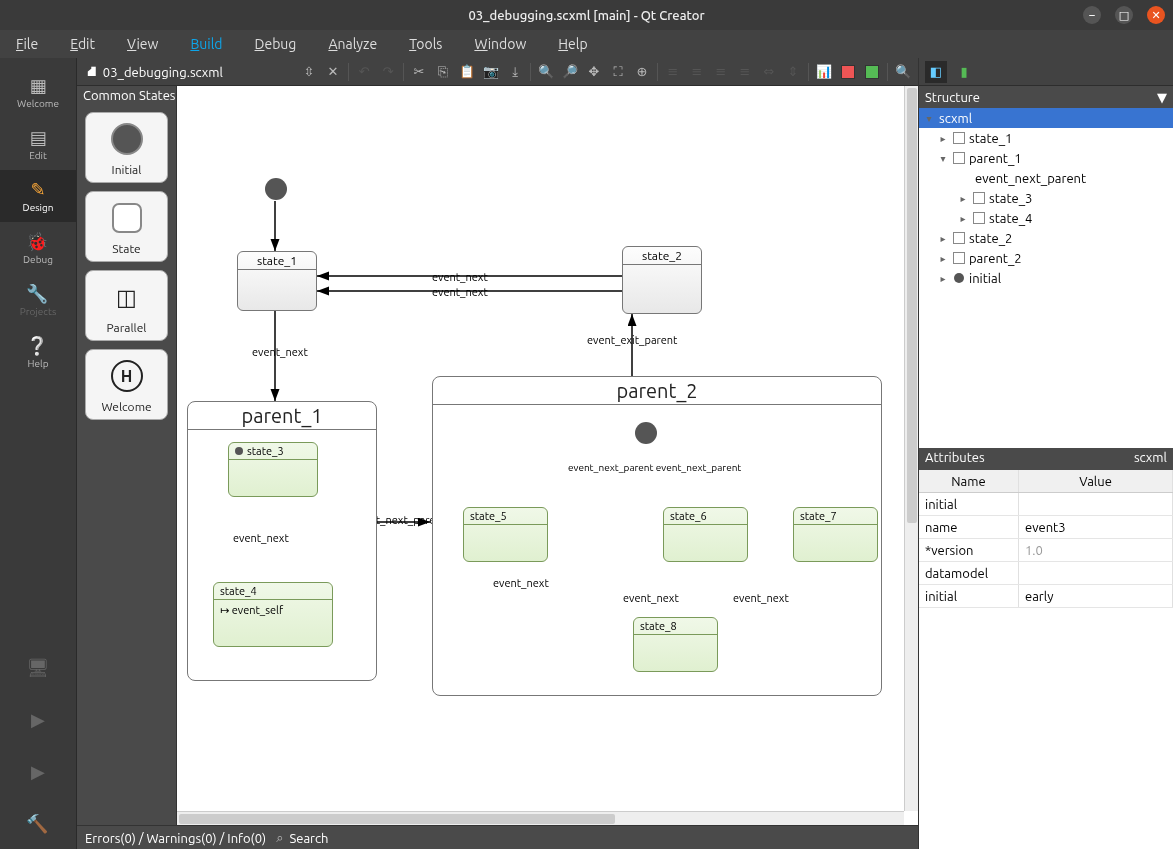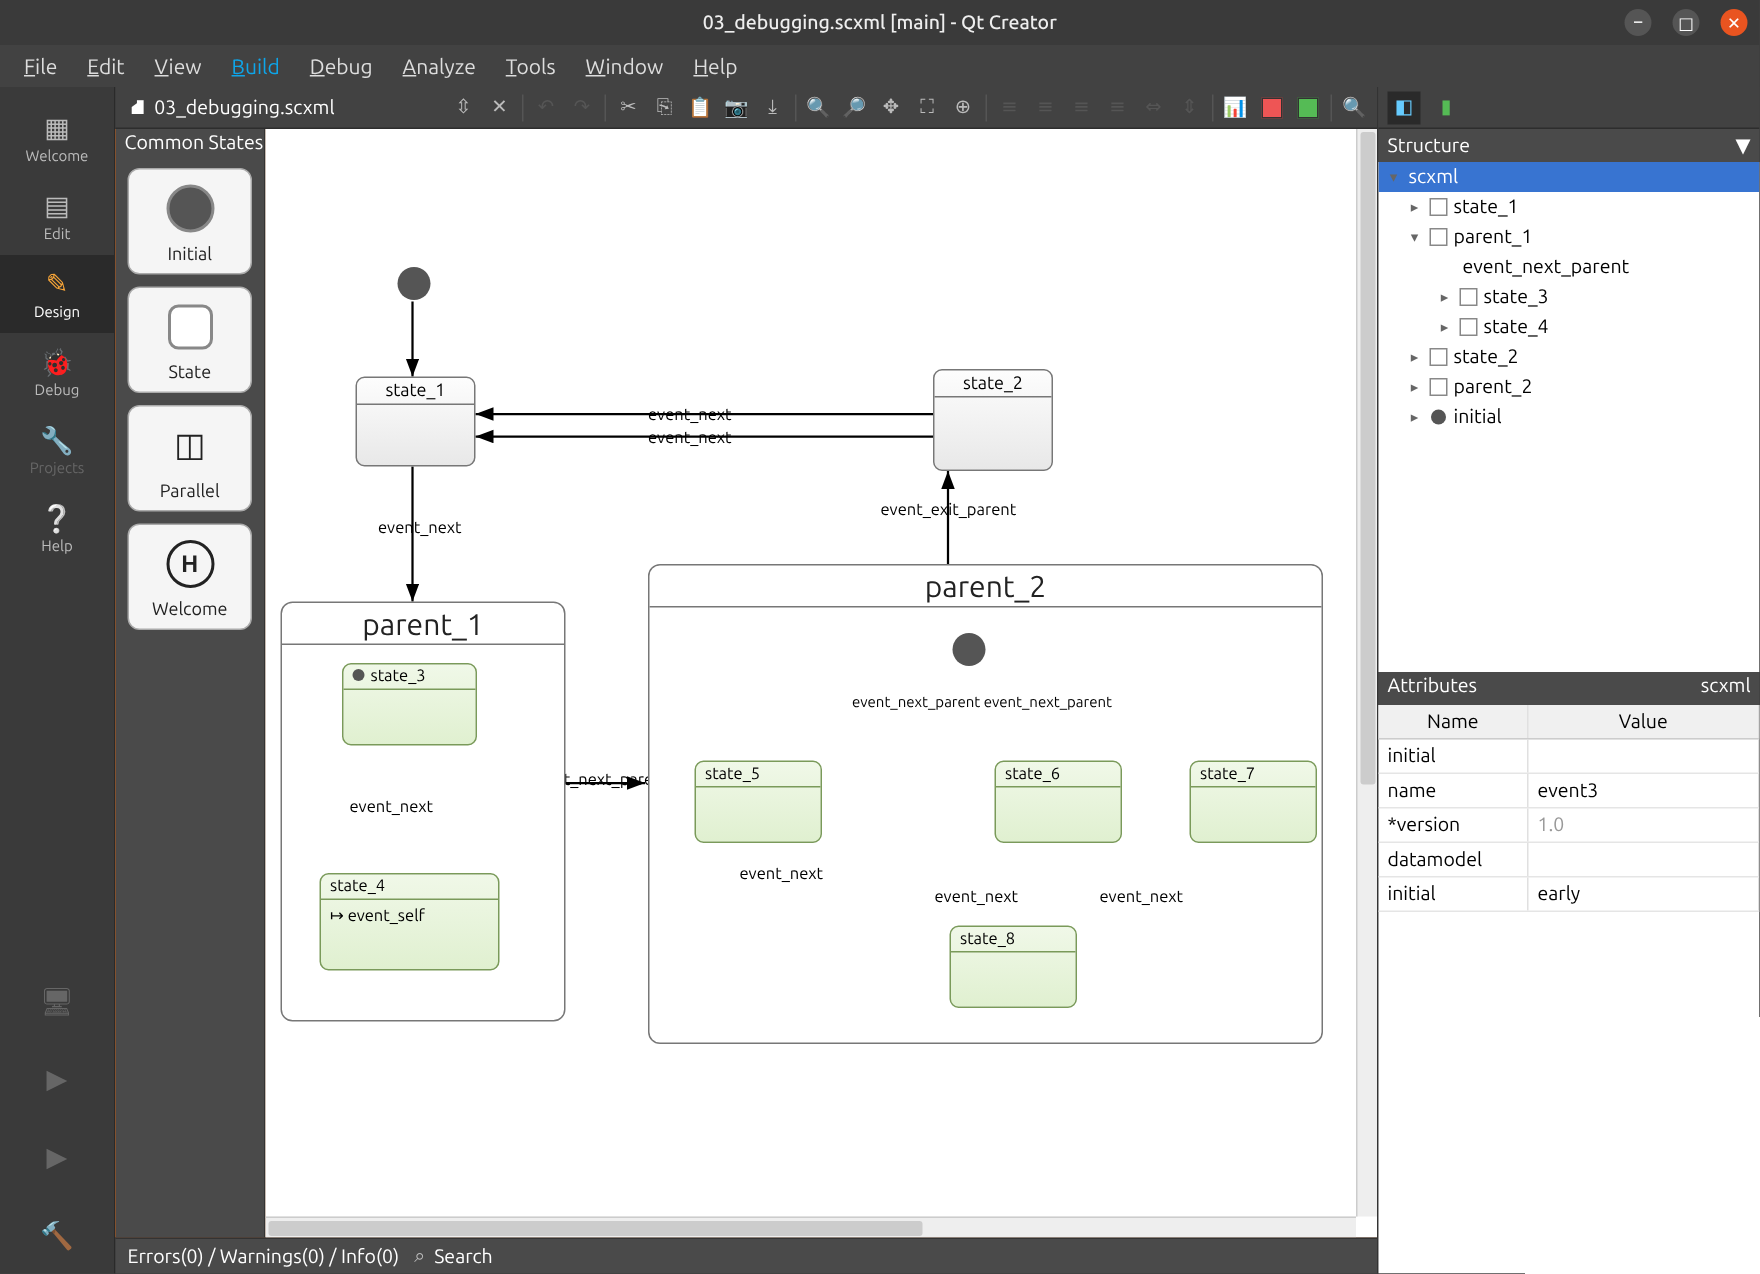--- a/index.html
+++ b/index.html
@@ -2,40 +2,40 @@
 <html><head>
 <meta charset="utf-8">
 <style>
 html,body{margin:0;padding:0;width:1173px;height:849px;background:#000;font-family:"Ubuntu","DejaVu Sans",sans-serif;font-size:13px;color:#ccc;overflow:hidden}
 *{box-sizing:border-box}
 .titlebar{height:30px;background:#3a3a3a;display:flex;align-items:center;justify-content:center;position:relative;color:#eee;font-size:13px;font-weight:500}
 .titlebar .win-btns{position:absolute;right:8px;display:flex;gap:14px;align-items:center}
 .wb{width:18px;height:18px;border-radius:50%;display:flex;align-items:center;justify-content:center;font-size:11px;color:#fff}
 .wb.min,.wb.max{background:#555}
 .wb.close{background:#e95420}
-.menubar{height:28px;background:#424242;display:flex;align-items:center;padding:0 8px;gap:4px;color:#ddd;font-size:14px}
+.menubar{height:28px;background:#424242;display:flex;align-items:center;padding:0 8px;gap:16px;color:#ddd;font-size:14px}
 .menubar .mi{padding:2px 8px;cursor:pointer}
 .menubar .mi.disabled{color:#0ea5e9}
 .menubar .mi u{text-decoration:underline}
 .body{display:flex;height:791px}
 .leftrail{width:77px;background:#3a3a3a;display:flex;flex-direction:column;align-items:center;padding-top:8px;border-right:1px solid #2a2a2a}
 .lr-item{width:100%;height:52px;display:flex;flex-direction:column;align-items:center;justify-content:center;gap:2px;font-size:10px;color:#bbb;cursor:pointer}
 .lr-item.active{background:#2a2a2a;color:#fff}
 .lr-item.disabled{color:#666}
 .lr-ico{font-size:18px}
 .lr-spacer{flex:1}
 .centercol{flex:1;display:flex;flex-direction:column;background:#4a4a4a}
 .toolbar{height:28px;background:#424242;display:flex;align-items:center;padding:0 4px;gap:2px;border-bottom:1px solid #2d2d2d}
 .tb-file{display:flex;align-items:center;gap:6px;color:#fff;font-size:13px;padding:0 6px}
 .tb-spacer{flex:1}
 .tb-btn{width:22px;height:22px;display:flex;align-items:center;justify-content:center;color:#bbb;font-size:13px;cursor:pointer}
 .tb-btn.disabled{color:#555}
 .tb-sep{width:1px;height:18px;background:#555;margin:0 2px}
 .tb-color{width:14px;height:14px;border:1px solid #333}
-.main-area{flex:1;display:flex;overflow:hidden;background:#f97316}
+.main-area{flex:1;display:flex;overflow:hidden;background:#0f172a}
 .palette{width:100px;background:#4a4a4a;border-right:1px solid #333;display:flex;flex-direction:column}
 .palette-head{height:22px;padding:2px 6px;color:#fff;font-size:13px;white-space:nowrap;overflow:hidden}
 .pal-item{margin:4px 8px;background:#f5f5f5;border:1px solid #aaa;border-radius:8px;display:flex;flex-direction:column;align-items:center;padding:8px 4px 6px;font-size:12px;color:#222;cursor:pointer}
 .pal-shape{width:36px;height:36px;margin-bottom:6px;display:flex;align-items:center;justify-content:center}
 .pal-circle{width:32px;height:32px;border-radius:50%;background:#555;border:2px solid #888}
 .pal-ring{width:32px;height:32px;border-radius:50%;background:#fff;border:4px solid #555;box-shadow:inset 0 0 0 2px #999}
 .pal-square{width:30px;height:30px;border:2px solid #888;border-radius:7px;background:#fff}
 .pal-h{width:32px;height:32px;border:2px solid #222;border-radius:50%;display:flex;align-items:center;justify-content:center;font-weight:bold;font-size:16px;color:#222}
 .canvas-wrap{flex:1;position:relative;background:#fff;overflow:hidden}
 .canvas{position:absolute;inset:0 14px 14px 0;background:#fff}

